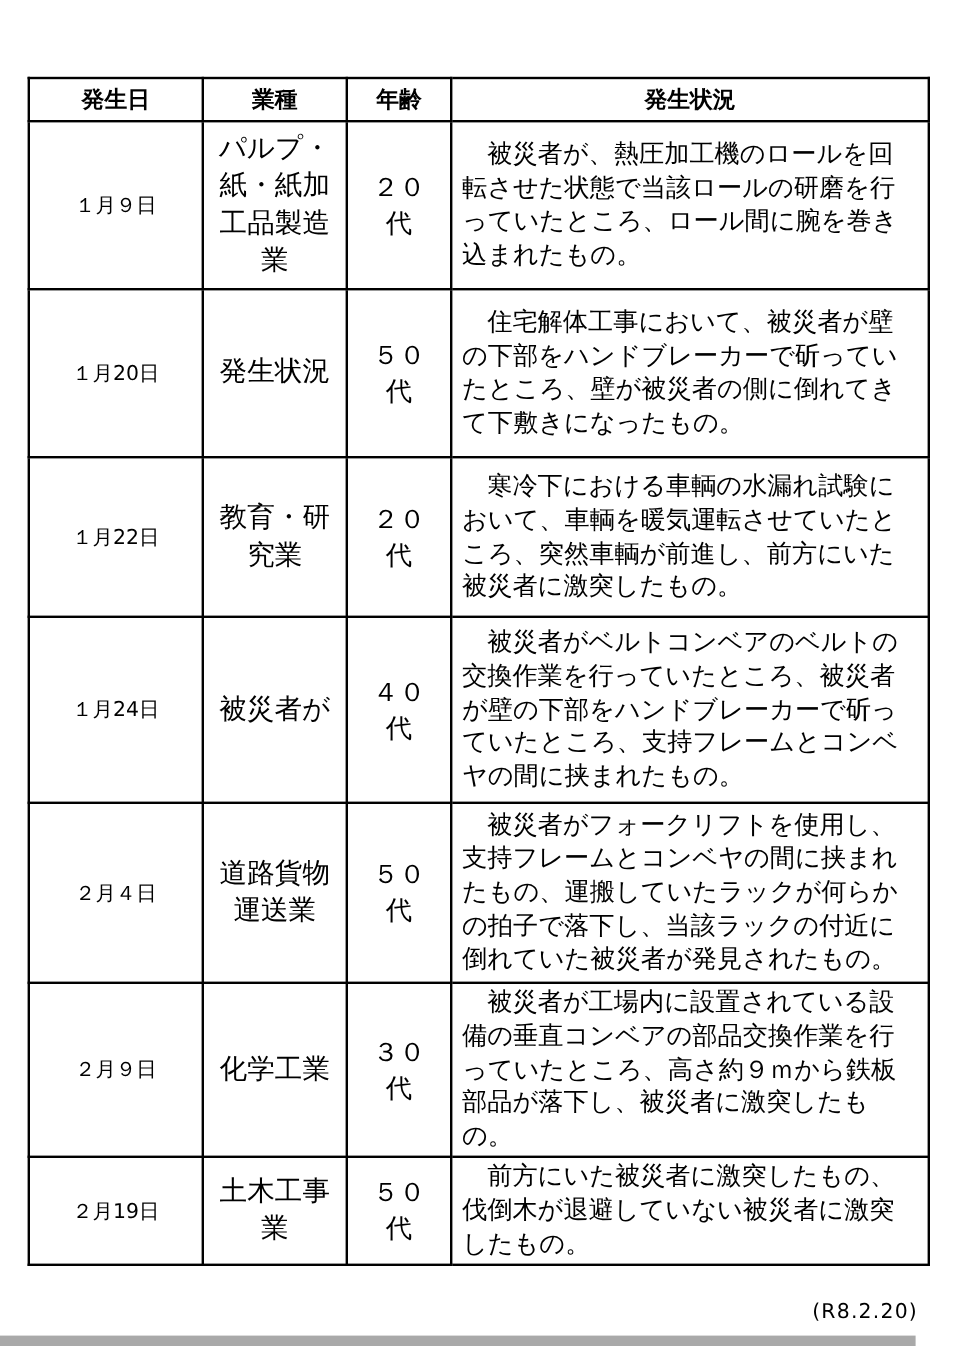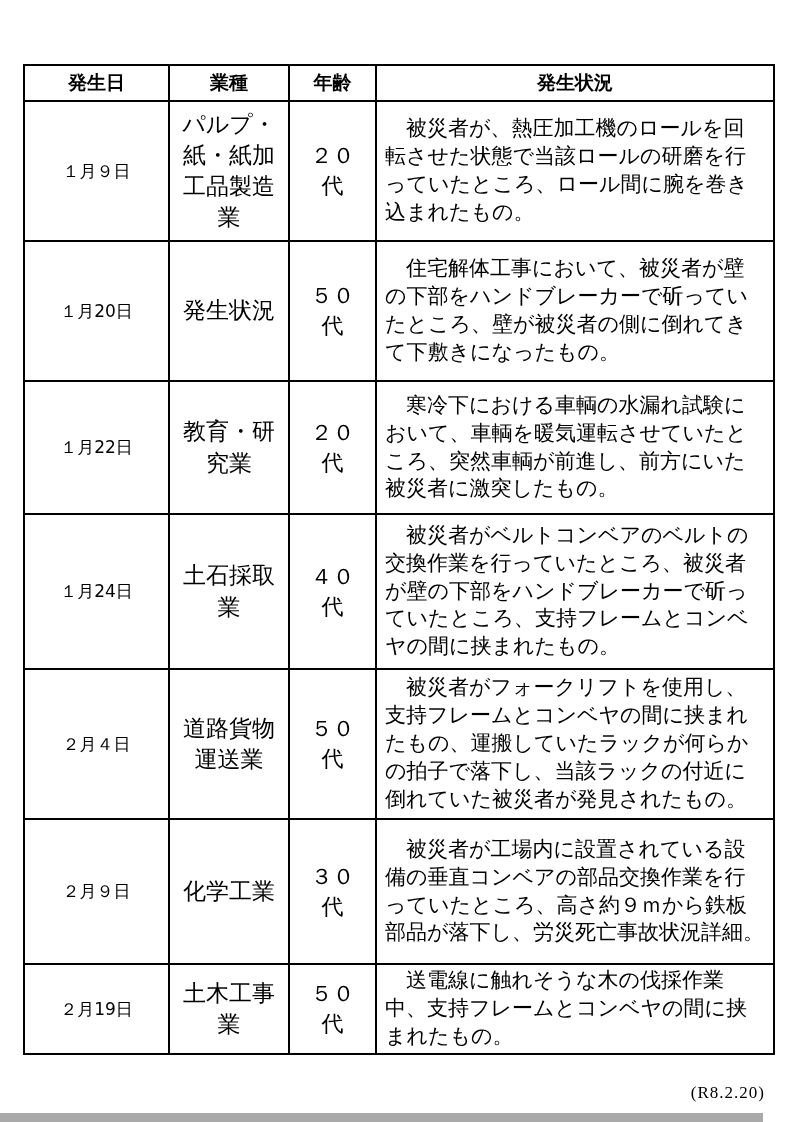--- a/index.html
+++ b/index.html
@@ -69,21 +69,20 @@
     padding:1px 8px;
     text-indent:1em;
     word-break:break-all;
   }
   .footer-note{
     position:absolute;
     top:1083px;
     right:32px;
     font-size:17px;
     letter-spacing:1px;
-    font-family:Liberation Serif, serif;
   }
   .bottom-scrollbar{
     position:absolute;
     left:0;
     top:1113px;
     width:763px;
     height:9px;
     background:#a9a9a9;
   }
 </style>
@@ -120,41 +119,41 @@
       <td class="situation">住宅解体工事において、被災者が壁の下部をハンドブレーカーで斫っていたところ、壁が被災者の側に倒れてきて下敷きになったもの。</td>
     </tr>
     <tr class="r2">
       <td class="date">１月22日</td>
       <td class="industry">教育・研究業</td>
       <td class="age">２０代</td>
       <td class="situation">寒冷下における車輌の水漏れ試験において、車輌を暖気運転させていたところ、突然車輌が前進し、前方にいた被災者に激突したもの。</td>
     </tr>
     <tr class="r3">
       <td class="date">１月24日</td>
-      <td class="industry">土石採取業</td>
+      <td class="industry">被災者が</td>
       <td class="age">４０代</td>
       <td class="situation">被災者がベルトコンベアのベルトの交換作業を行っていたところ、被災者が壁の下部をハンドブレーカーで斫っていたところ、支持フレームとコンベヤの間に挟まれたもの。</td>
     </tr>
     <tr class="r4">
       <td class="date">２月４日</td>
       <td class="industry">道路貨物運送業</td>
       <td class="age">５０代</td>
       <td class="situation">被災者がフォークリフトを使用し、支持フレームとコンベヤの間に挟まれたもの、運搬していたラックが何らかの拍子で落下し、当該ラックの付近に倒れていた被災者が発見されたもの。</td>
     </tr>
     <tr class="r5">
       <td class="date">２月９日</td>
       <td class="industry">化学工業</td>
       <td class="age">３０代</td>
-      <td class="situation">被災者が工場内に設置されている設備の垂直コンベアの部品交換作業を行っていたところ、高さ約９ｍから鉄板部品が落下し、労災死亡事故状況詳細。</td>
+      <td class="situation">被災者が工場内に設置されている設備の垂直コンベアの部品交換作業を行っていたところ、高さ約９ｍから鉄板部品が落下し、被災者に激突したもの。</td>
     </tr>
     <tr class="r6">
       <td class="date">２月19日</td>
       <td class="industry">土木工事業</td>
       <td class="age">５０代</td>
-      <td class="situation">送電線に触れそうな木の伐採作業中、支持フレームとコンベヤの間に挟まれたもの。</td>
+      <td class="situation">前方にいた被災者に激突したもの、伐倒木が退避していない被災者に激突したもの。</td>
     </tr>
   </tbody>
     </table>
 
   <div class="footer-note">(R8.2.20)</div>
 
   <div class="bottom-scrollbar"></div>
 
 </div>
 

